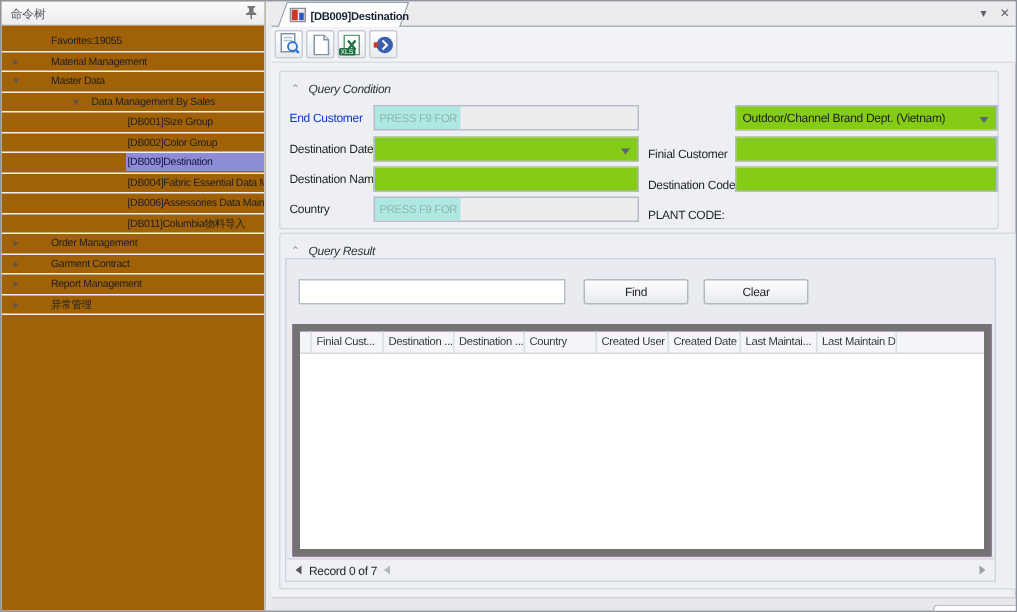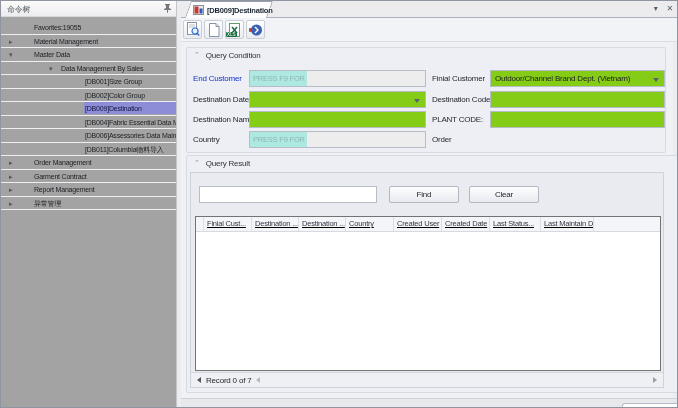--- a/index.html
+++ b/index.html
@@ -1,20 +1,20 @@
 <!DOCTYPE html>
 <html><head>
 <meta charset="utf-8">
 <style>
   html,body{margin:0;padding:0;background:#d6d6d6;}
   *{box-sizing:border-box;font-family:"Liberation Sans","DejaVu Sans",sans-serif;letter-spacing:-0.2px;}
   .app{position:relative;width:678px;height:408px;background:#ececef;border:1px solid #8f959e;overflow:hidden;}
 
   
-  .sidebar{position:absolute;left:0;top:0;width:176px;height:406px;background:#a3a3a3;border-right:1px solid #c4c6cc;}
+  .sidebar{position:absolute;left:0;top:0;width:176px;height:406px;background:#a16207;border-right:1px solid #c4c6cc;}
   .side-header{height:16px;background:linear-gradient(#fbfbfb,#ededf0);border-bottom:1px solid #d6d8dd;
     font-size:8px;color:#5a5f66;padding:3px 5px 0 6px;display:flex;justify-content:space-between;align-items:flex-start;}
   .tree{position:absolute;left:0;top:17px;right:0;bottom:0;overflow:hidden;padding-top:3px;}
   .trow{position:relative;height:13.5px;line-height:13.5px;font-size:7px;color:#1c1e22;border-bottom:1px solid #efeff2;
     white-space:nowrap;overflow:hidden;cursor:default;}
   .trow .tlabel{position:relative;z-index:1;}
   .trow.l0 .tlabel{padding-left:33px;display:inline-block;}
   .trow.l1 .tlabel{padding-left:60px;display:inline-block;}
   .trow.l2 .tlabel{padding-left:84px;display:inline-block;}
   .trow.sel::before{content:"";position:absolute;left:83px;right:0;top:0;bottom:1px;background:#8d8dd7;}
@@ -41,44 +41,44 @@
     display:flex;gap:2px;padding:2px 0 0 2px;}
   .tbtn{position:relative;width:19px;height:19px;border:1px solid #c9cdd6;border-radius:2px;
     background:linear-gradient(#ffffff,#e9ebf1);display:flex;align-items:center;justify-content:center;}
   .xls-badge{position:absolute;left:0;bottom:1px;background:#1e7145;color:#fff;font-size:4.5px;line-height:5px;
     padding:0 1px;border-radius:1px;letter-spacing:0;}
 
   .doc{position:absolute;left:0;top:41px;width:492px;height:356px;background:#f0f1f5;}
   .group{position:absolute;background:#edeff4;border:1px solid #d6dae2;border-radius:2px;}
   .group-qc{left:5px;top:5px;width:480px;height:106px;}
   .group-qr{left:5px;top:113px;width:528px;height:238px;}
-  .group-header{height:16px;padding:3px 0 0 7px;font-size:8px;color:#2e3338;display:flex;gap:6px;align-items:flex-start;}
+  .group-header{height:16px;padding:3px 0 0 7px;font-size:8px;color:#2e3338;display:flex;gap:6px;align-items:flex-end;font-style:italic;}
   .chev{font-size:7px;color:#8a8f98;line-height:8px;}
   .chev::before{content:"⌃";}
 
   .flabel{position:absolute;width:58px;font-size:8px;line-height:17px;color:#1e2126;white-space:nowrap;overflow:hidden;}
   .flabel.blue{color:#1133cc;}
   .field{position:absolute;height:17px;border:1px solid #b7bdc8;background:#84cc16;font-size:8px;line-height:15px;
     padding:0 4px;color:#222;white-space:nowrap;overflow:hidden;}
   .field.f9bg{background:#ededee;padding:0;}
   .f9tag{position:absolute;left:0;top:0;bottom:0;width:57px;background:#ade9e1;color:#8fb5ae;font-size:7.5px;
     line-height:15px;padding-left:3px;overflow:hidden;white-space:nowrap;}
   .field.dd::after{content:"";position:absolute;right:5px;top:7px;border-left:3px solid transparent;
     border-right:3px solid transparent;border-top:4px solid #5a6372;}
   .c1l{left:6px;}  .c1f{left:62px;width:177px;}
-  .c2l{left:245px;} .c2f{left:303px;width:175px;}
+  .c2l{left:245px;margin-top:24px;} .c2f{left:303px;width:175px;}
   .r1{top:22px;} .r2{top:43px;} .r3{top:63px;} .r4{top:83px;}
 
   .panel{position:absolute;left:3px;top:16px;width:474px;height:216px;background:#e9ebf0;border:1px solid #ced3db;}
   .combo{position:absolute;left:8px;top:13px;width:178px;height:17px;background:#fff;border:1px solid #b7bdc8;}
   .btn{position:absolute;top:13px;width:70px;height:17px;border:1px solid #b3b8c3;border-radius:2px;
     background:linear-gradient(#fefefe,#e8eaef);font-size:8px;text-align:center;line-height:15px;color:#1e2126;}
   .btn-find{left:198px;} .btn-clear{left:278px;}
 
-  .gridwrap{position:absolute;left:4px;top:43px;width:466px;bottom:16px;border:1px solid #737373;background:#a21caf;text-decoration:underline;}
+  .gridwrap{position:absolute;left:4px;top:43px;width:466px;bottom:16px;border:5px solid #737373;background:#a21caf;}
   .ghead{display:flex;height:15px;background:#f4f5f8;border-bottom:1px solid #d6d9df;}
   .gh{height:100%;border-right:1px solid #dadde2;font-size:7.5px;color:#33373d;padding:2px 2px 0 3px;
     white-space:nowrap;overflow:hidden;flex:0 0 auto;}
   .gh.ind{width:8px;padding:0;}
   .gh.fill{flex:1 1 auto;border-right:none;}
   .gbody{position:absolute;left:0;right:0;top:15px;bottom:0;background:#fff;}
 
   .gfooter{position:absolute;left:0;right:0;bottom:0;height:15px;background:#eef0f3;border-top:1px solid #d3d6dc;
     display:flex;align-items:center;gap:5px;padding:0 6px;font-size:8px;color:#1e2126;}
   .tri-l{width:0;height:0;border-top:3px solid transparent;border-bottom:3px solid transparent;border-right:4px solid #555;}
@@ -230,21 +230,21 @@
 
           <div class="gridwrap">
             <div class="ghead">
               <div class="gh ind"></div>
               <div class="gh" style="width:48px">Finial Cust...</div>
               <div class="gh" style="width:47px">Destination ...</div>
               <div class="gh" style="width:47px">Destination ...</div>
               <div class="gh" style="width:48px">Country</div>
               <div class="gh" style="width:48px">Created User</div>
               <div class="gh" style="width:48px">Created Date</div>
-              <div class="gh" style="width:51px">Last Status...</div>
+              <div class="gh" style="width:51px">Last Maintai...</div>
               <div class="gh" style="width:53px">Last Maintain D...</div>
               <div class="gh fill"></div>
             </div>
             <div class="gbody"></div>
           </div>
 
           <div class="gfooter">
             <span class="tri-l"></span>
             <span>Record 0 of 7</span>
             <span class="tri-l dim"></span>

